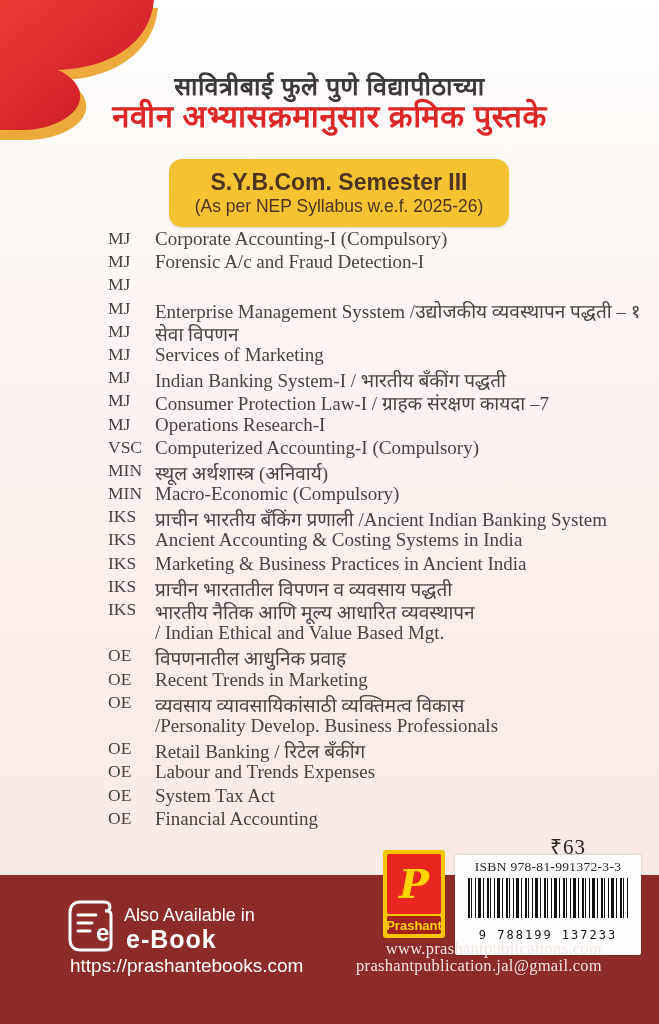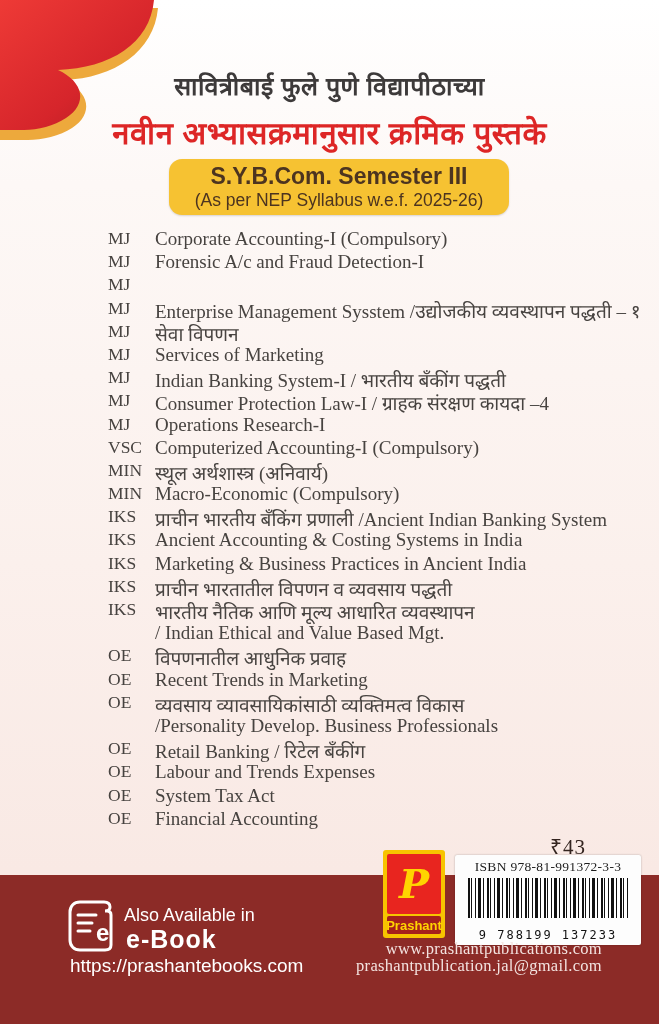--- a/index.html
+++ b/index.html
@@ -13,27 +13,27 @@
   }
   
   .ribbon{position:absolute;top:0;left:0;width:185px;height:140px;}
   
   .hdr1{
     position:absolute;top:68px;left:0;width:100%;
     text-align:center;font-family:"Liberation Sans",sans-serif;
     font-weight:bold;font-size:25px;color:#3d3a3a;letter-spacing:.5px;
   }
   .hdr2{
-    position:absolute;top:111px;left:0;width:100%;
+    position:absolute;top:94px;left:0;width:100%;
     text-align:center;font-family:"Liberation Sans",sans-serif;
     font-weight:bold;font-size:31px;color:#dd2626;letter-spacing:.5px;
   }
   
   .sem-box{
-    position:absolute;top:159px;left:169px;width:340px;height:56px;
+    position:absolute;top:159px;left:169px;width:340px;height:68px;
     background:#f6c232;border-radius:13px;
     display:flex;flex-direction:column;align-items:center;justify-content:center;
     box-shadow:0 1px 2px rgba(0,0,0,.15);
   }
   .sem-title{
     font-family:"Liberation Sans",sans-serif;font-weight:bold;
     font-size:23px;color:#4c3420;line-height:1.15;
   }
   .sem-sub{
     font-family:"Liberation Sans",sans-serif;
@@ -73,21 +73,21 @@
     font-size:40px;color:#ffd400;line-height:1;
   }
   .logo-name{
     height:18px;background:#a6201c;margin-top:2px;border-radius:2px;
     display:flex;align-items:center;justify-content:center;
     font-family:"Liberation Sans",sans-serif;font-weight:bold;
     font-size:13px;color:#ffd400;
   }
   
   .barcode-box{
-    position:absolute;left:455px;top:855px;width:186px;height:90px;
+    position:absolute;left:455px;top:855px;width:186px;height:100px;
     background:#fdfdfd;border-radius:2px;
     display:flex;flex-direction:column;align-items:center;
     padding-top:4px;box-sizing:border-box;
     box-shadow:0 0 2px rgba(0,0,0,.3);
   }
   .isbn-text{font-size:13.5px;color:#1d1d1d;letter-spacing:.3px;}
   .bars{
     width:160px;height:40px;margin-top:3px;
     background:repeating-linear-gradient(90deg,
       #111 0 2px,#fff 2px 3px,#111 3px 4px,#fff 4px 7px,
@@ -173,21 +173,21 @@
       <div class="book-row">
         <span class="book-code">MJ</span>
         <span class="book-title">Services of Marketing</span>
       </div>
       <div class="book-row">
         <span class="book-code">MJ</span>
         <span class="book-title">Indian Banking System-I / भारतीय बँकींग पद्धती</span>
       </div>
       <div class="book-row">
         <span class="book-code">MJ</span>
-        <span class="book-title">Consumer Protection Law-I / ग्राहक संरक्षण कायदा –4</span>
+        <span class="book-title">Consumer Protection Law-I / ग्राहक संरक्षण कायदा –7</span>
       </div>
       <div class="book-row">
         <span class="book-code">MJ</span>
         <span class="book-title">Operations Research-I</span>
       </div>
       <div class="book-row">
         <span class="book-code">VSC</span>
         <span class="book-title">Computerized Accounting-I (Compulsory)</span>
       </div>
       <div class="book-row">
@@ -249,21 +249,21 @@
       <div class="book-row">
         <span class="book-code">OE</span>
         <span class="book-title">System Tax Act</span>
       </div>
       <div class="book-row">
         <span class="book-code">OE</span>
         <span class="book-title">Financial Accounting</span>
       </div>
     </div>
 
-  <div class="price">₹43</div>
+  <div class="price">₹63</div>
 
   <div class="band"></div>
 
   <div class="ebook-icon">
     <svg width="48" height="54" viewBox="0 0 48 54" fill="none" stroke="#ffffff" stroke-width="3" stroke-linecap="round">
       <path d="M14,3 H38 C42,3 44,5 44,8 C44,11 42,12 39,12 H41 C44,12 45,14 45,16 V46 C45,50 42,51 39,51 H14 C8,51 4,47 4,41 V13 C4,7 8,3 14,3 Z"></path>
       <line x1="12" y1="16" x2="30" y2="16"></line>
       <line x1="12" y1="24" x2="26" y2="24"></line>
       <line x1="12" y1="32" x2="24" y2="32"></line>
       <text x="30" y="42" font-family="Liberation Sans, sans-serif" font-size="24" fill="#ffffff" stroke="none" font-weight="bold">e</text>

